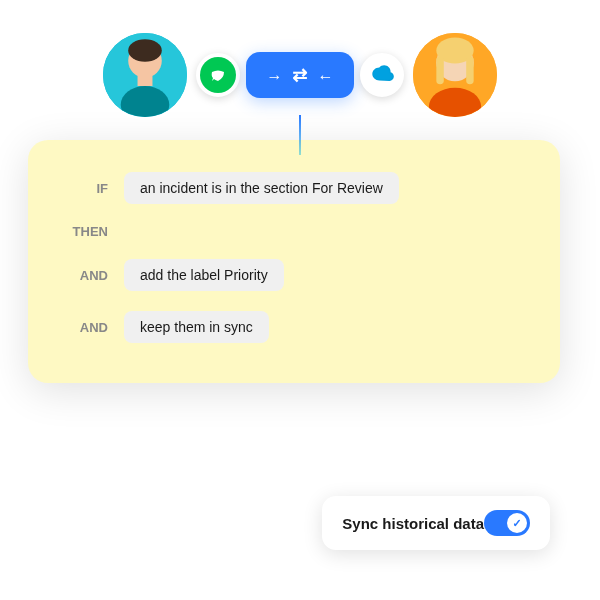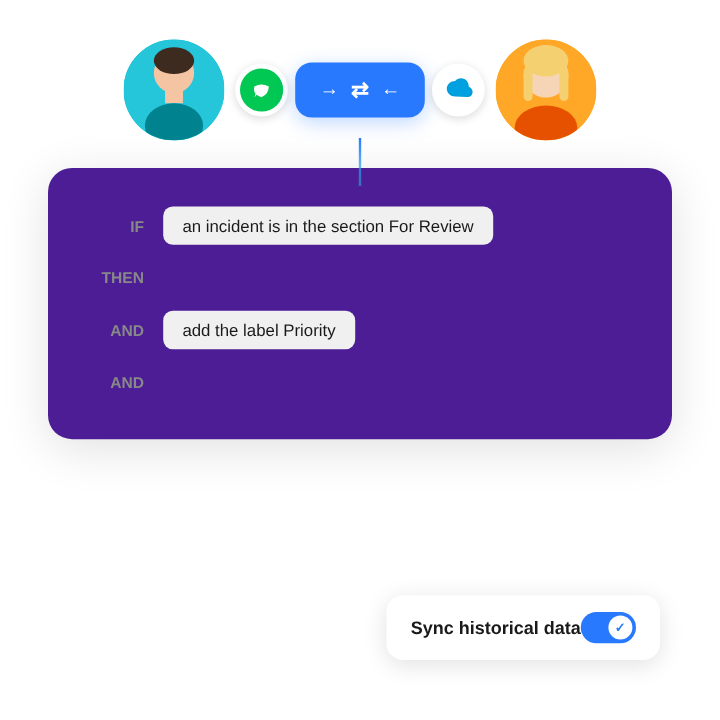--- a/index.html
+++ b/index.html
@@ -96,23 +96,23 @@
       width: 2px;
       height: 40px;
       background: linear-gradient(to bottom, #2979ff, #26c6da80);
       z-index: 5;
     }
 
     
     .main-card {
       position: absolute;
       top: 110px;
-      left: 20px;
+      left: 8px;
       right: 20px;
-      background: #4c1d95;
+      background: #fef9c3;
       border-radius: 20px;
       box-shadow: 0 8px 40px rgba(0,0,0,0.12);
       padding: 32px 30px 40px 40px;
       z-index: 3;
     }
 
     .rule-row {
       display: flex;
       align-items: center;
       margin-bottom: 20px;
@@ -278,20 +278,21 @@
       <span class="rule-label">THEN</span>
     </div>
 
     <div class="rule-row">
       <span class="rule-label">AND</span>
       <div class="rule-chip">add the label Priority</div>
     </div>
 
     <div class="rule-row">
       <span class="rule-label">AND</span>
+      <div class="rule-chip">keep them in sync</div>
     </div>
 
   </div>
 
   <div class="sync-row">
     <span class="sync-label">Sync historical data</span>
     <div class="toggle-track">
       <div class="toggle-thumb">
         <span class="toggle-check">✓</span>
       </div>

